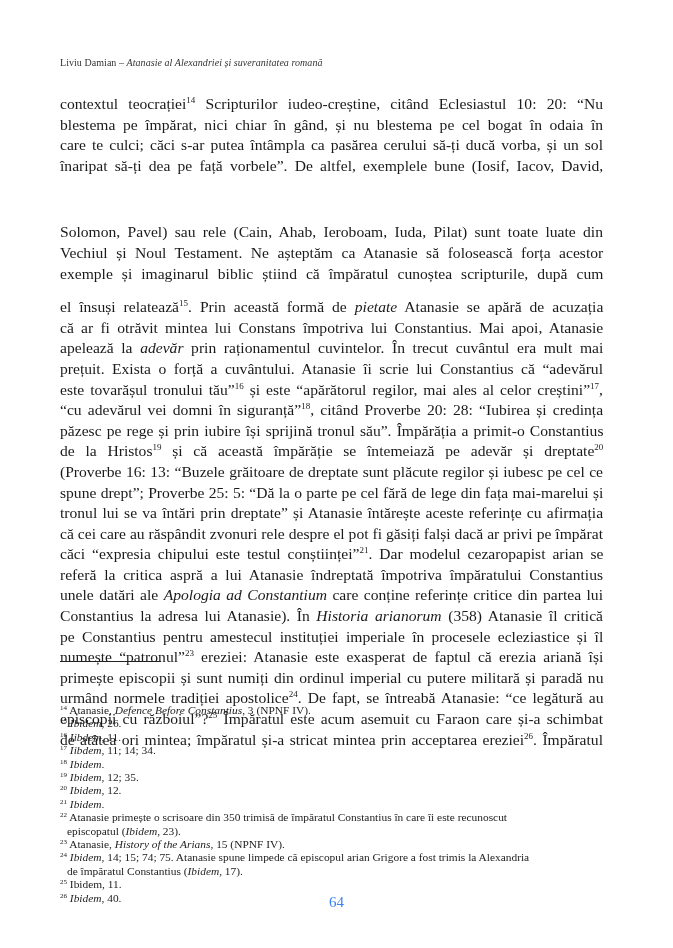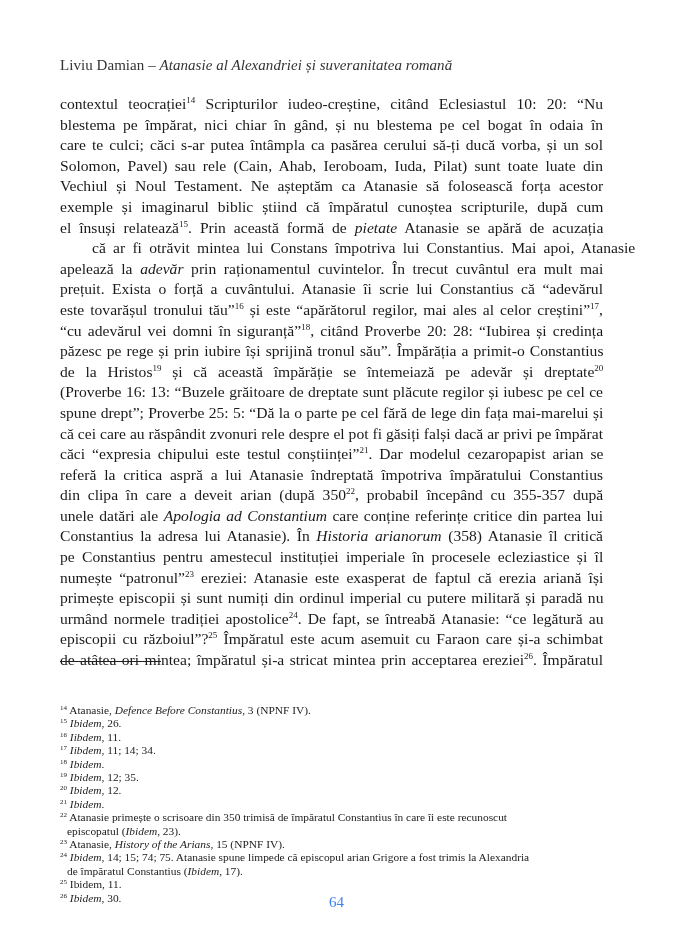--- a/index.html
+++ b/index.html
@@ -1,18 +1,18 @@
 <!DOCTYPE html>
 <html><head>
   <meta charset="utf-8">
   <style>
     html, body { margin: 0; padding: 0; background: #ffffff; }
     body { width: 673px; height: 948px; position: relative; overflow: hidden;
            font-family: "Liberation Serif", "DejaVu Serif", serif; color: #1a1a1a; }
-    .running-header { position: absolute; left: 60px; top: 57px; font-size: 15px; color: #333; letter-spacing: 0.05px; }
+    .running-header { position: absolute; left: 60px; top: 57px; font-size: 10px; color: #333; letter-spacing: 0.05px; }
     .running-header .title { font-style: italic; }
     .body-text { position: absolute; left: 60px; top: 94px; width: 543px; font-size: 15.6px; line-height: 20.6px; text-align: justify; }
     .body-text .ln { display: block; text-align: justify; text-align-last: justify; white-space: nowrap; height: 20.6px; }
     sup { font-size: 9px; vertical-align: 6px; line-height: 0; }
     .fn-sep { position: absolute; left: 60px; top: 661px; width: 101px; height: 1px; background: #222; }
     .footnotes { position: absolute; left: 60px; top: 664px; width: 545px; font-size: 11.4px; line-height: 13.4px; color: #222; margin-top: 40px; }
     .fn { display: block; }
     .fn .cont { display: block; padding-left: 7px; }
     .fn sup { font-size: 7px; vertical-align: 4px; }
     i, .it { font-style: italic; }
@@ -22,37 +22,38 @@
 <body>
 
 <div class="running-header">
   <span>Liviu Damian – </span><span class="title">Atanasie al Alexandriei și suveranitatea romană</span>
 </div>
 
 <div class="body-text" id="body-text">
     <span class="ln" style="display: block; text-align: left; word-spacing: 6.375px;"><span>contextul teocrației</span><sup>14</sup><span> Scripturilor iudeo-creștine, citând Eclesiastul 10: 20: “Nu</span></span>
     <span class="ln" style="display: block; text-align: left; word-spacing: 3.66667px;"><span>blestema pe împărat, nici chiar în gând, și nu blestema pe cel bogat în odaia în</span></span>
     <span class="ln" style="display: block; text-align: left; word-spacing: 2.13333px;"><span>care te culci; căci s-ar putea întâmpla ca pasărea cerului să-ți ducă vorba, și un sol</span></span>
-    <span class="ln" style="display: block; text-align: center; word-spacing: 3.41667px;"><span>Solomon, Pavel) sau rele (Cain, Ahab, Ieroboam, Iuda, Pilat) sunt toate luate din</span></span>
+    <span class="ln" style="display: block; text-align: left; word-spacing: 3.25px;"><span>înaripat să-ți dea pe față vorbele”. De altfel, exemplele bune (Iosif, Iacov, David,</span></span>
+    <span class="ln" style="display: block; text-align: center; word-spacing: 3.41667px; margin-top: 46px;"><span>Solomon, Pavel) sau rele (Cain, Ahab, Ieroboam, Iuda, Pilat) sunt toate luate din</span></span>
     <span class="ln" style="display: block; text-align: left; word-spacing: 4.63636px;"><span>Vechiul și Noul Testament. Ne așteptăm ca Atanasie să folosească forța acestor</span></span>
     <span class="ln" style="display: block; text-align: left; word-spacing: 5.1px;"><span>exemple și imaginarul biblic știind că împăratul cunoștea scripturile, după cum</span></span>
-    <span class="ln" style="display: block; text-align: center; word-spacing: 4.08333px;"><span>el însuși relatează</span><sup>15</sup><span>. Prin această formă de </span><span class="it">pietate</span><span> Atanasie se apără de acuzația</span></span>
-    <span class="ln" style="display: block; text-align: left; word-spacing: 3.33333px; margin-left: 32px;"><span>că ar fi otrăvit mintea lui Constans împotriva lui Constantius. Mai apoi, Atanasie</span></span>
+    <span class="ln" style="display: block; text-align: center; word-spacing: 4.08333px; margin-top: 13px;"><span>el însuși relatează</span><sup>15</sup><span>. Prin această formă de </span><span class="it">pietate</span><span> Atanasie se apără de acuzația</span></span>
+    <span class="ln" style="display: block; text-align: left; word-spacing: 3.33333px;"><span>că ar fi otrăvit mintea lui Constans împotriva lui Constantius. Mai apoi, Atanasie</span></span>
     <span class="ln" style="display: block; text-align: left; word-spacing: 3.72727px;"><span>apelează la </span><span class="it">adevăr</span><span> prin raționamentul cuvintelor. În trecut cuvântul era mult mai</span></span>
     <span class="ln" style="display: block; text-align: left; word-spacing: 3.5px;"><span>prețuit. Exista o forță a cuvântului. Atanasie îi scrie lui Constantius că “adevărul</span></span>
     <span class="ln" style="display: block; text-align: right; word-spacing: 2.08333px;"><span>este tovarășul tronului tău”</span><sup>16</sup><span> și este “apărătorul regilor, mai ales al celor creștini”</span><sup>17</sup><span>,</span></span>
     <span class="ln" style="display: block; text-align: left; word-spacing: 2.25px;"><span>“cu adevărul vei domni în siguranță”</span><sup>18</sup><span>, citând Proverbe 20: 28: “Iubirea și credința</span></span>
     <span class="ln" style="display: block; text-align: left; word-spacing: 1.23077px;"><span>păzesc pe rege și prin iubire își sprijină tronul său”. Împărăția a primit-o Constantius</span></span>
     <span class="ln" style="display: block; text-align: left; word-spacing: 6.83333px;"><span>de la Hristos</span><sup>19</sup><span> și că această împărăție se întemeiază pe adevăr și dreptate</span><sup>20</sup></span>
     <span class="ln" style="display: block; text-align: left; word-spacing: 0.5px;"><span>(Proverbe 16: 13: “Buzele grăitoare de dreptate sunt plăcute regilor și iubesc pe cel ce</span></span>
     <span class="ln" style="display: block; text-align: left; word-spacing: 0.352941px;"><span>spune drept”; Proverbe 25: 5: “Dă la o parte pe cel fără de lege din fața mai-marelui și</span></span>
+    <span class="ln" style="display: block; text-align: left; word-spacing: 1.30769px;"><span>tronul lui se va întări prin dreptate” și Atanasie întărește aceste referințe cu afirmația</span></span>
     <span class="ln" style="display: block; text-align: left; word-spacing: 0.0588235px;"><span>că cei care au răspândit zvonuri rele despre el pot fi găsiți falși dacă ar privi pe împărat</span></span>
     <span class="ln" style="display: block; text-align: center; word-spacing: 3px;"><span>căci “expresia chipului este testul conștiinței”</span><sup>21</sup><span>. Dar modelul cezaropapist arian se</span></span>
     <span class="ln" style="display: block; text-align: left; word-spacing: 3.9px;"><span>referă la critica aspră a lui Atanasie îndreptată împotriva împăratului Constantius</span></span>
-    <span class="ln" style="display: block; text-align: left; word-spacing: 3.92308px;"><span>din clipa în care a deveit arian (după 350</span><sup>22</sup><span>, probabil începând cu 355-357 după</span></span>
     <span class="ln" style="display: block; text-align: center; word-spacing: 1.5px;"><span>unele datări ale </span><span class="it">Apologia ad Constantium</span><span> care conține referințe critice din partea lui</span></span>
     <span class="ln" style="display: block; text-align: left; word-spacing: 2.63636px;"><span>Constantius la adresa lui Atanasie). În </span><span class="it">Historia arianorum</span><span> (358) Atanasie îl critică</span></span>
     <span class="ln" style="display: block; text-align: left; word-spacing: 3.4px;"><span>pe Constantius pentru amestecul instituției imperiale în procesele ecleziastice și îl</span></span>
     <span class="ln" style="display: block; text-align: left; word-spacing: 3.27273px;"><span>numește “patronul”</span><sup>23</sup><span> ereziei: Atanasie este exasperat de faptul că erezia ariană își</span></span>
     <span class="ln" style="display: block; text-align: left; word-spacing: 1.46154px;"><span>primește episcopii și sunt numiți din ordinul imperial cu putere militară și paradă nu</span></span>
     <span class="ln" style="display: block; text-align: left; word-spacing: 2.18182px;"><span>urmând normele tradiției apostolice</span><sup>24</sup><span>. De fapt, se întreabă Atanasie: “ce legătură au</span></span>
     <span class="ln" style="display: block; text-align: left; word-spacing: 2.27273px;"><span>episcopii cu războiul”?</span><sup>25</sup><span> Împăratul este acum asemuit cu Faraon care și-a schimbat</span></span>
     <span class="ln" style="display: block; text-align: center; word-spacing: 1.45455px;"><span>de atâtea ori mintea; împăratul și-a stricat mintea prin acceptarea ereziei</span><sup>26</sup><span>. Împăratul</span></span>
   </div>
 
@@ -64,16 +65,16 @@
     <div class="fn"><sup>16</sup><span> </span><span class="it">Iibdem</span><span>, 11.</span></div>
     <div class="fn"><sup>17</sup><span> </span><span class="it">Iibdem</span><span>, 11; 14; 34.</span></div>
     <div class="fn"><sup>18</sup><span> </span><span class="it">Ibidem</span><span>.</span></div>
     <div class="fn"><sup>19</sup><span> </span><span class="it">Ibidem</span><span>, 12; 35.</span></div>
     <div class="fn"><sup>20</sup><span> </span><span class="it">Ibidem</span><span>, 12.</span></div>
     <div class="fn"><sup>21</sup><span> </span><span class="it">Ibidem</span><span>.</span></div>
     <div class="fn"><sup>22</sup><span> Atanasie primește o scrisoare din 350 trimisă de împăratul Constantius în care îi este recunoscut</span><span class="cont"><span>episcopatul (</span><span class="it">Ibidem</span><span>, 23).</span></span></div>
     <div class="fn"><sup>23</sup><span> Atanasie, </span><span class="it">History of the Arians</span><span>, 15 (NPNF IV).</span></div>
     <div class="fn"><sup>24</sup><span> </span><span class="it">Ibidem</span><span>, 14; 15; 74; 75. Atanasie spune limpede că episcopul arian Grigore a fost trimis la Alexandria</span><span class="cont"><span>de împăratul Constantius (</span><span class="it">Ibidem</span><span>, 17).</span></span></div>
     <div class="fn"><sup>25</sup><span> Ibidem, 11.</span></div>
-    <div class="fn"><sup>26</sup><span> </span><span class="it">Ibidem</span><span>, 30.</span></div>
+    <div class="fn"><sup>26</sup><span> </span><span class="it">Ibidem</span><span>, 40.</span></div>
   </div>
 
 <div class="page-number">64</div>
 
 </body></html>

